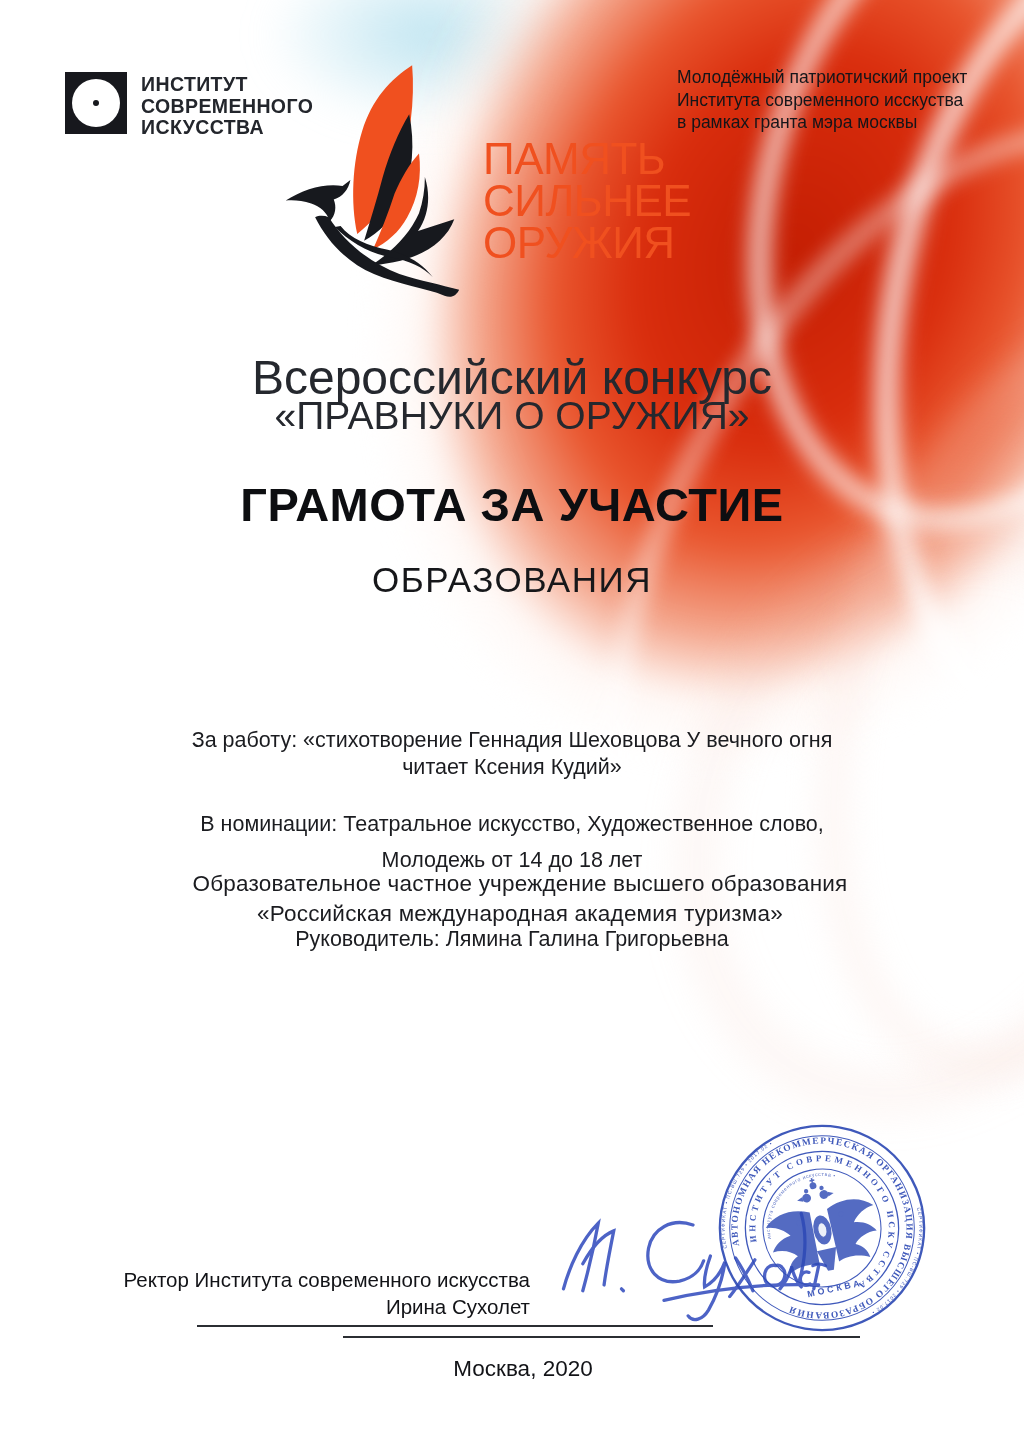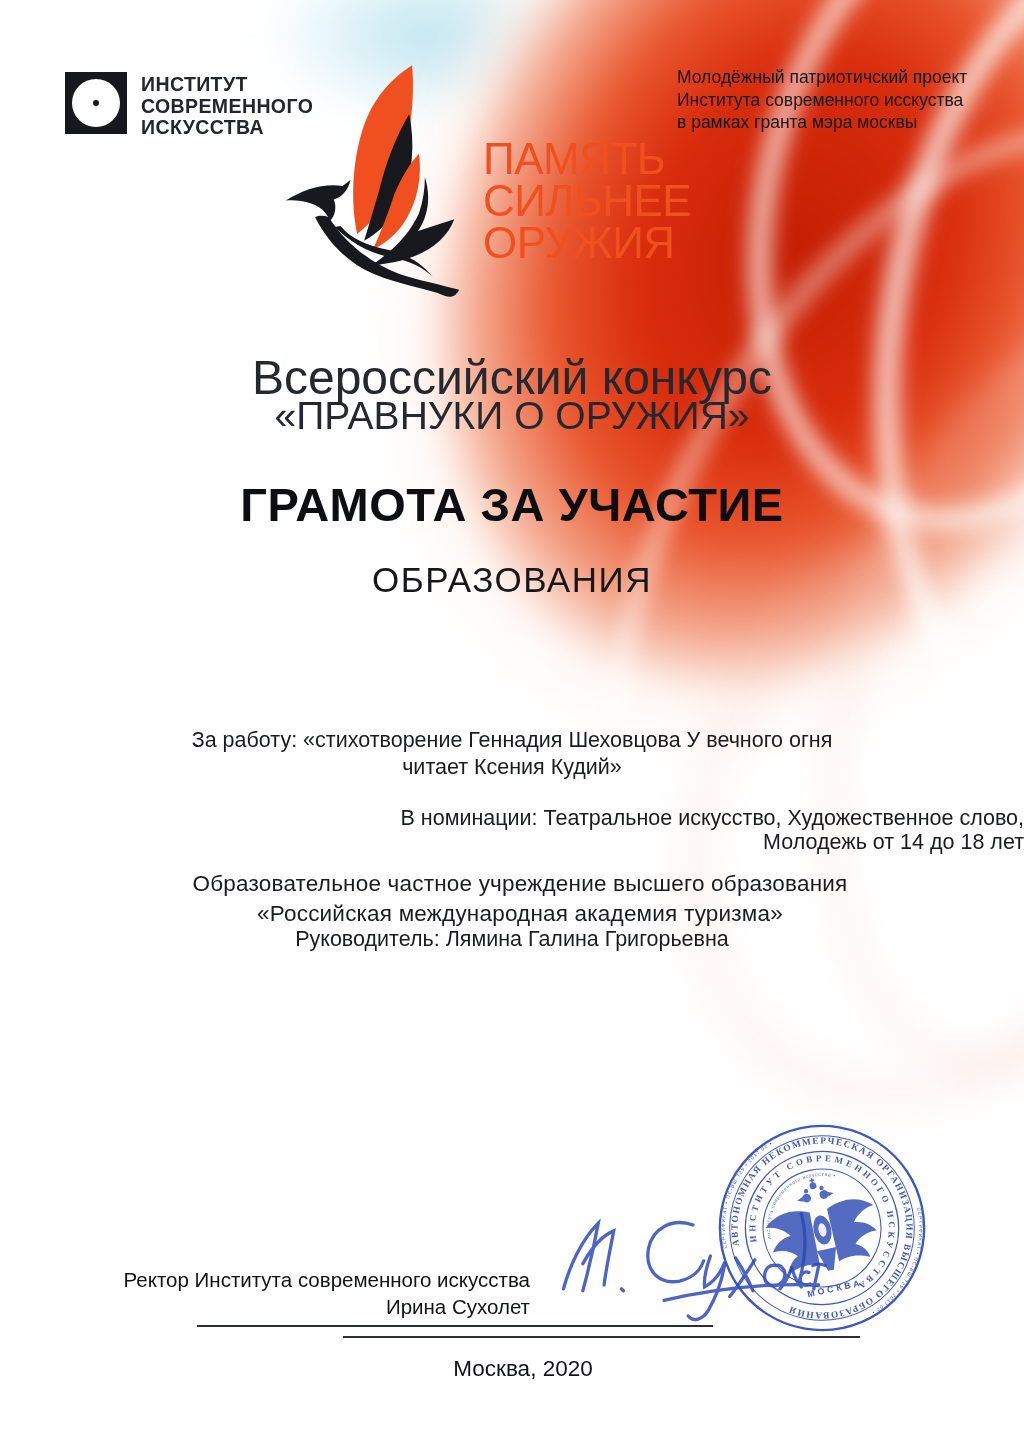--- a/index.html
+++ b/index.html
@@ -55,21 +55,21 @@
   }
   .emblem{position:absolute;left:272px;top:50px;width:196px;height:260px;}
   
   .ctr{position:absolute;left:0;right:0;text-align:center;}
   .contest1{top:350px;font-size:48px;color:#25282e;}
   .contest2{top:394px;font-size:39px;color:#25282e;}
   .award-title{top:477px;font-size:47px;font-weight:700;color:#0d0e11;letter-spacing:.5px;}
   .awarded{top:560px;font-size:35px;color:#16171a;letter-spacing:1.5px;}
   .recipient{top:671px;font-size:28px;font-weight:700;color:#15161a;}
   .work{top:727px;font-size:21.5px;line-height:27px;white-space:pre-line;}
-  .nomination{top:806px;font-size:21.5px;line-height:24px;white-space:pre-line;text-align:right;}
+  .nomination{top:806px;font-size:21.5px;line-height:36px;white-space:pre-line;}
   .organization{top:869px;font-size:22.5px;line-height:30px;white-space:pre-line;letter-spacing:.2px;margin-left:16px;}
   .supervisor{top:927px;font-size:21.5px;text-align:center;}
   
   .signer{
     position:absolute;right:494px;top:1238px;width:440px;text-align:right;
     font-size:20.5px;line-height:27px;color:#121317;white-space:pre-line;margin-top:28px;
   }
   .sig{position:absolute;left:548px;top:1178px;width:290px;height:155px;}
   .seal{position:absolute;left:714px;top:1120px;width:216px;height:216px;transform:rotate(-12deg);opacity:.92;}
   .rule{position:absolute;height:2px;background:#2b2e33;}

